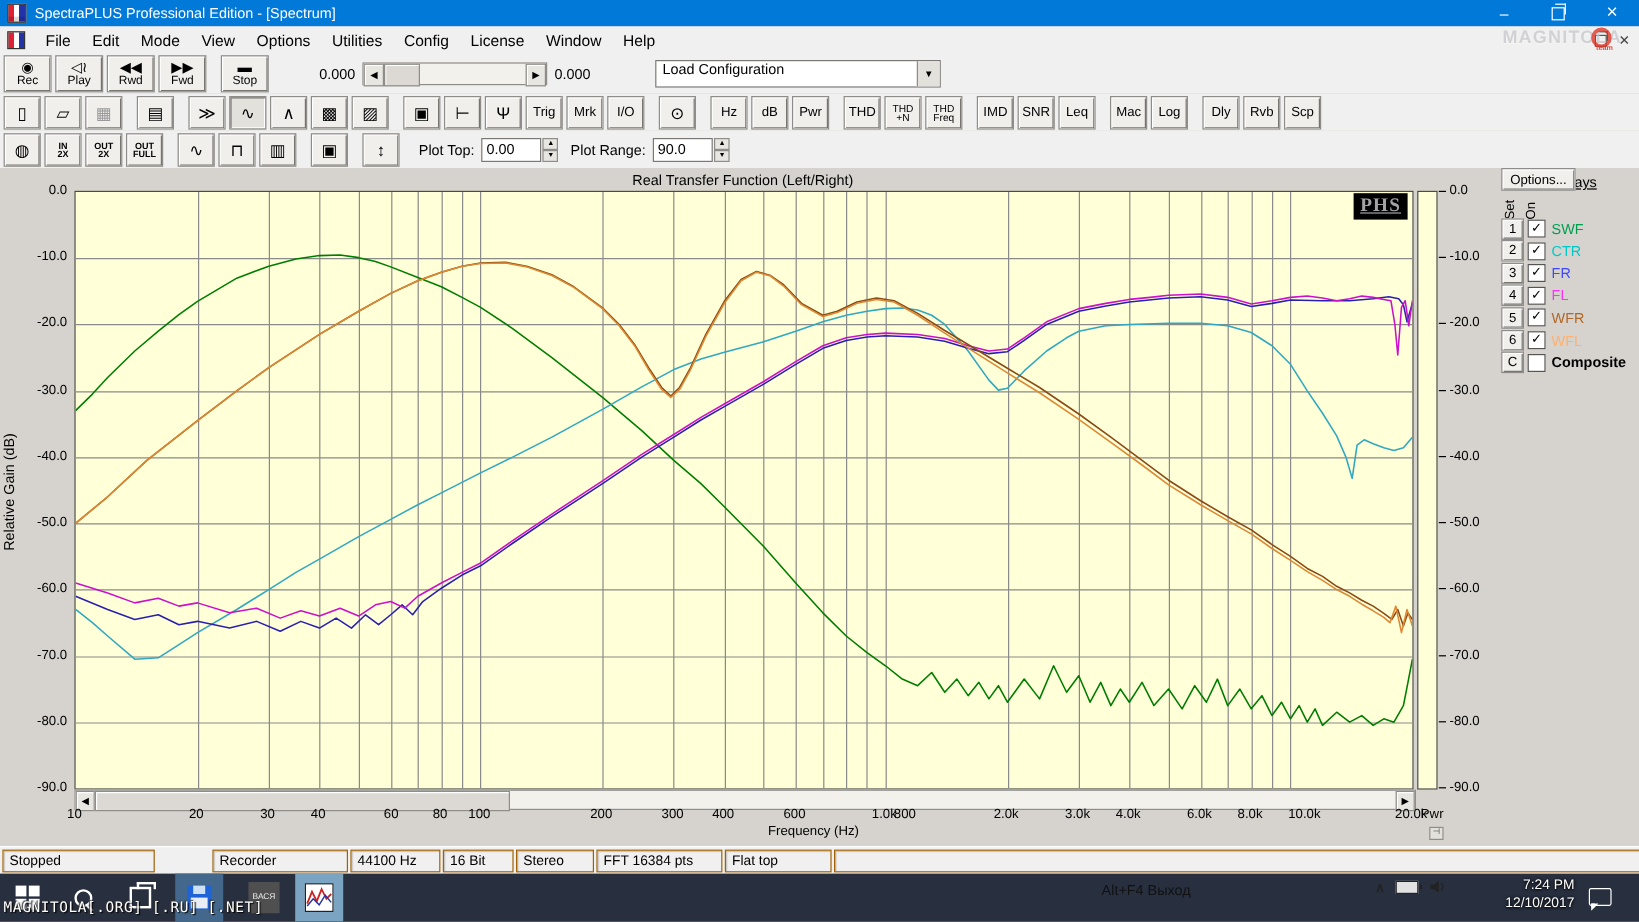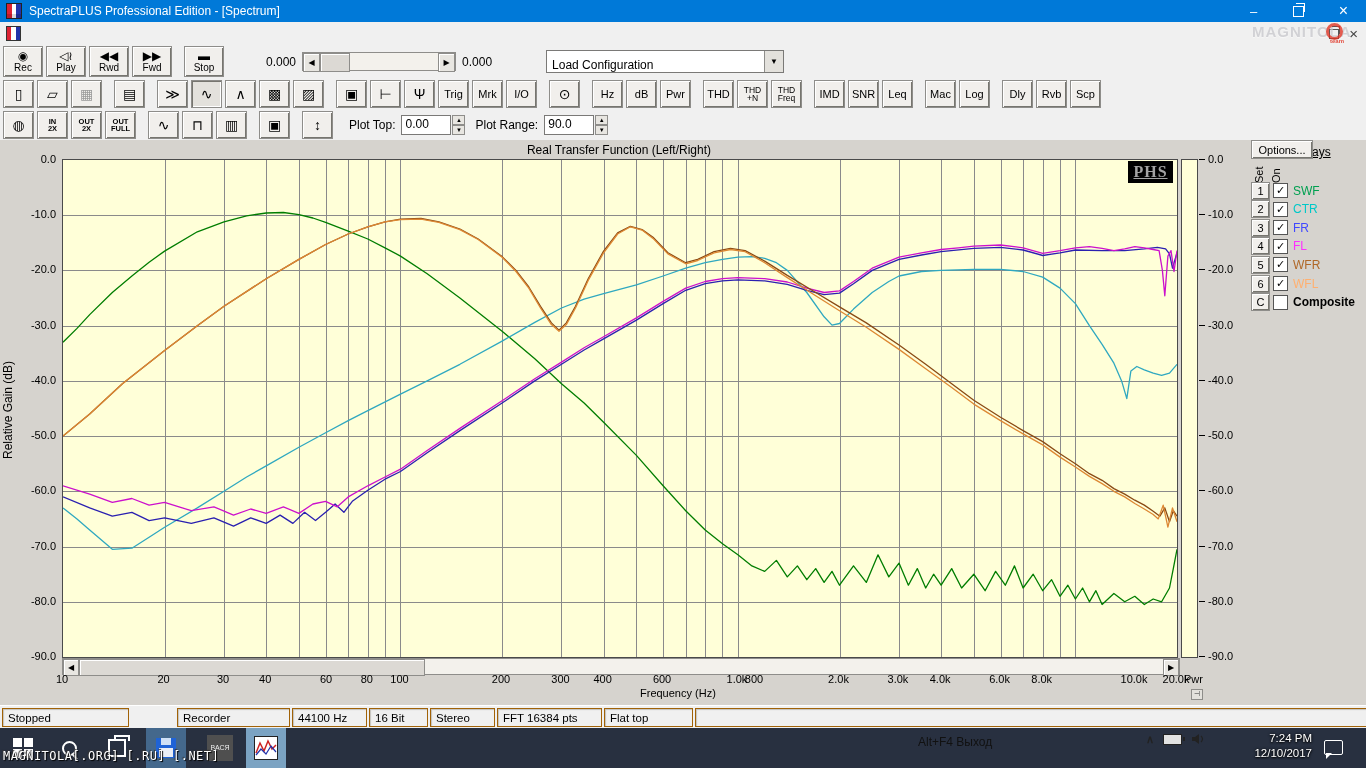--- a/index.html
+++ b/index.html
@@ -40,21 +40,21 @@
   .tbtn{width:29px;height:26px;margin-left:3px;font-size:11px;}
   .tbtn .ico{font-size:14px;line-height:14px;}
   .tbtn .twoline{font-size:8.5px;line-height:8px;white-space:pre-line;text-align:center;}
   .tbtn .small{font-size:7.5px;line-height:7px;white-space:pre-line;text-align:center;font-weight:bold;}
   .grp{margin-left:12px !important;}
   .tlabel{font-size:12px;color:#000;margin:0 6px;}
   .hscroll{display:flex;height:17px;background:#f3f1ec;border:1px solid #8e8d8a;}
   .sarrow{width:15px;height:100%;font-size:8px;display:flex;align-items:center;justify-content:center;
     background:#e8e6e1;border:1px solid #8e8d8a;box-shadow:inset 1px 1px 0 #fff;}
   .sthumb{height:100%;background:#dcd9d4;border:1px solid #8e8d8a;box-shadow:inset 1px 1px 0 #fff;}
-  .combo{display:flex;align-items:flex-end;height:21px;background:#fff;border:1px solid #7a7977;font-size:12px;}
+  .combo{display:flex;align-items:flex-start;height:21px;background:#fff;border:1px solid #7a7977;font-size:12px;}
   .combo .cval{flex:1;padding-left:5px;}
   .combo .carr{width:18px;height:100%;background:#e3e1dc;border-left:1px solid #8e8d8a;
     display:flex;align-items:center;justify-content:center;font-size:8px;}
   .spinfield{display:flex;height:20px;}
   .spinfield .fval{width:42px;background:#fff;border:1px solid #7a7977;font-size:12px;padding:1px 3px;}
   .spinner{width:13px;display:flex;flex-direction:column;margin-left:1px;}
   .spinner div{flex:1;font-size:6px;line-height:6px;display:flex;align-items:center;justify-content:center;
     background:#e8e6e1;border:1px solid #8e8d8a;}
   
   #plotwrap{position:absolute;left:0;top:140px;width:1366px;height:565px;background:#d6d3ce;}
@@ -142,20 +142,32 @@
           <span class="restore-glyph">
             <span class="b2"></span>
           </span>
         </div>
       <div class="winbtn" style="font-size:16px;">×</div>
     </div>
   </div>
 
   <div class="menubar">
     <div class="mdiicon"></div>
+    <div class="menu-items">
+        <span class="menu-item">File</span>
+        <span class="menu-item">Edit</span>
+        <span class="menu-item">Mode</span>
+        <span class="menu-item">View</span>
+        <span class="menu-item">Options</span>
+        <span class="menu-item">Utilities</span>
+        <span class="menu-item">Config</span>
+        <span class="menu-item">License</span>
+        <span class="menu-item">Window</span>
+        <span class="menu-item">Help</span>
+      </div>
     <div class="mdibtns">
       <span class="mdirestore">
           <span class="b2"></span>
         </span>
       <span class="mdiclose">×</span>
     </div>
   </div>
 
   <div class="toolbar" id="tb1">
     <div class="btn3d tpbtn">
@@ -441,21 +453,21 @@
         <div class="xtick" style="left: 560.485px;">300</div>
         <div class="xtick" style="left: 602.648px;">400</div>
         <div class="xtick" style="left: 662.073px;">600</div>
         <div class="xtick" style="left: 742px; margin-left: 12px;">800</div>
         <div class="xtick" style="left: 736.941px;">1.0k</div>
         <div class="xtick" style="left: 838.53px;">2.0k</div>
         <div class="xtick" style="left: 897.955px;">3.0k</div>
         <div class="xtick" style="left: 940.118px;">4.0k</div>
         <div class="xtick" style="left: 999.544px;">6.0k</div>
         <div class="xtick" style="left: 1041.71px;">8.0k</div>
-        <div class="xtick" style="left: 1134px;">10.0k</div>
+        <div class="xtick" style="left: 1087px;">10.0k</div>
         <div class="xtick" style="left: 1176px;">20.0k</div>
       </div>
     <div class="xlabel">Frequency (Hz)</div>
     <div class="pwrlab">Pwr</div>
     <div class="pwrmini">⊣</div>
 
     <div id="ovl">
       <div class="ovl-title">Overlays</div>
       <div class="ovl-set">Set</div>
       <div class="ovl-on">On</div>

